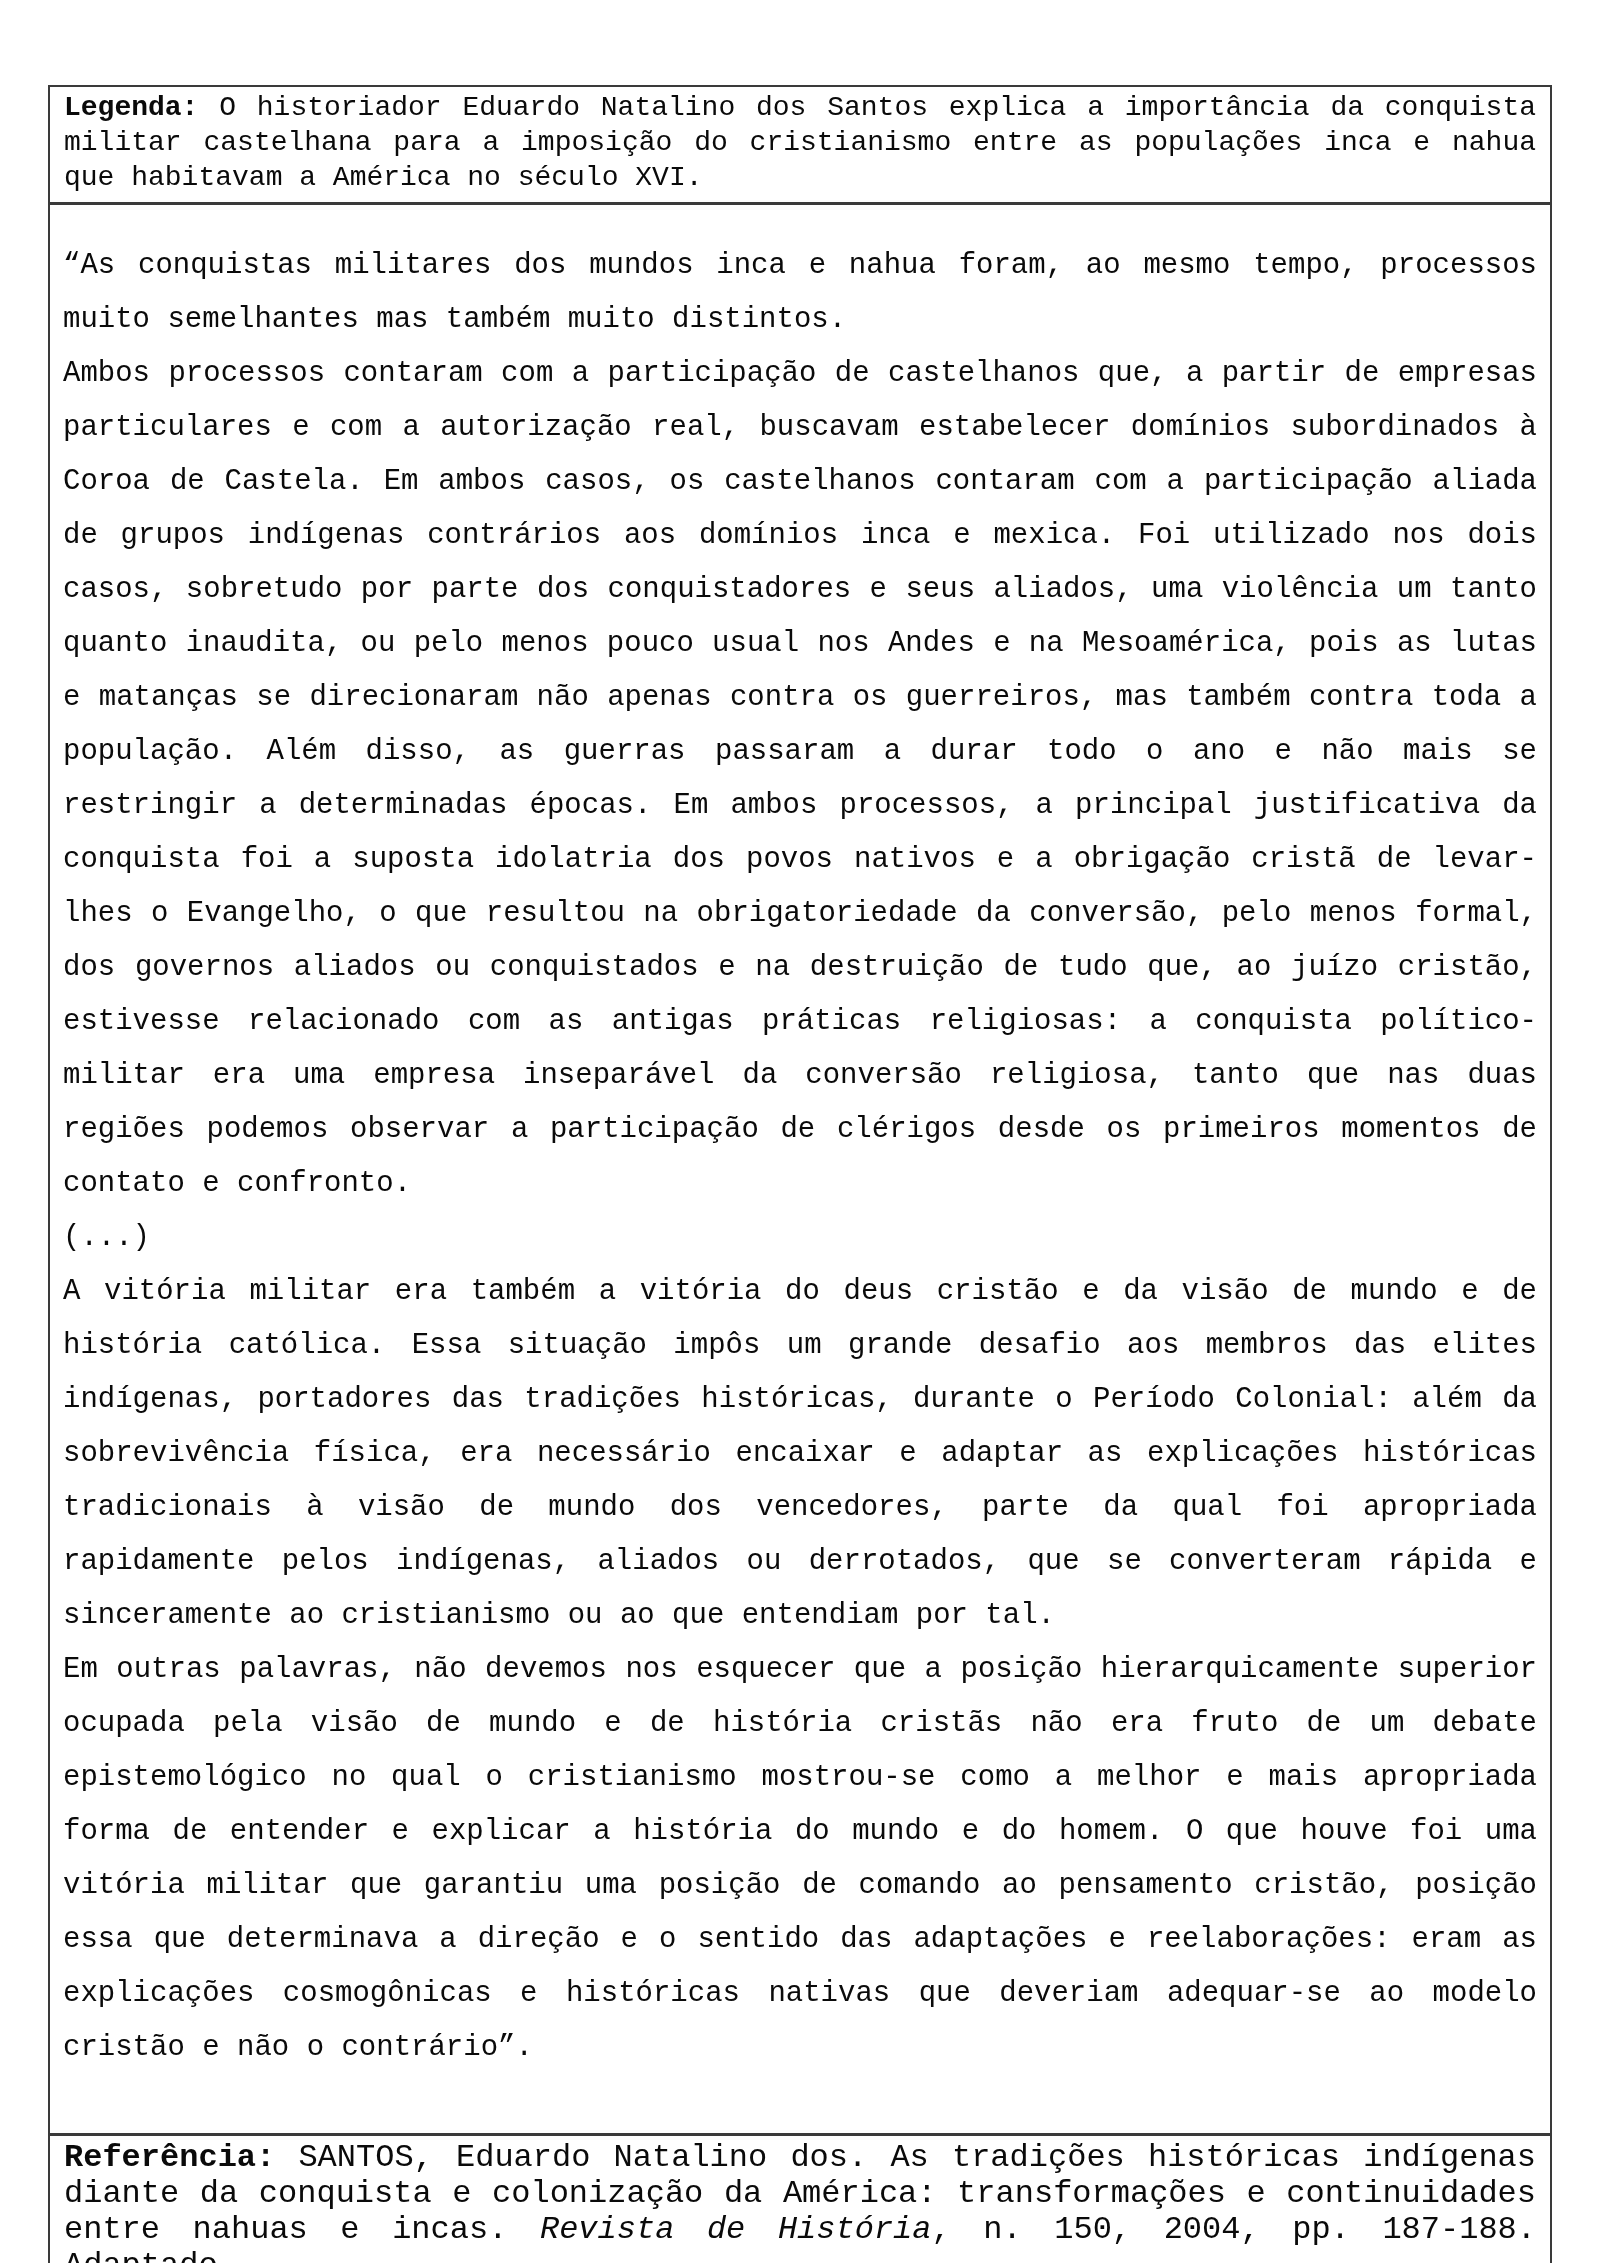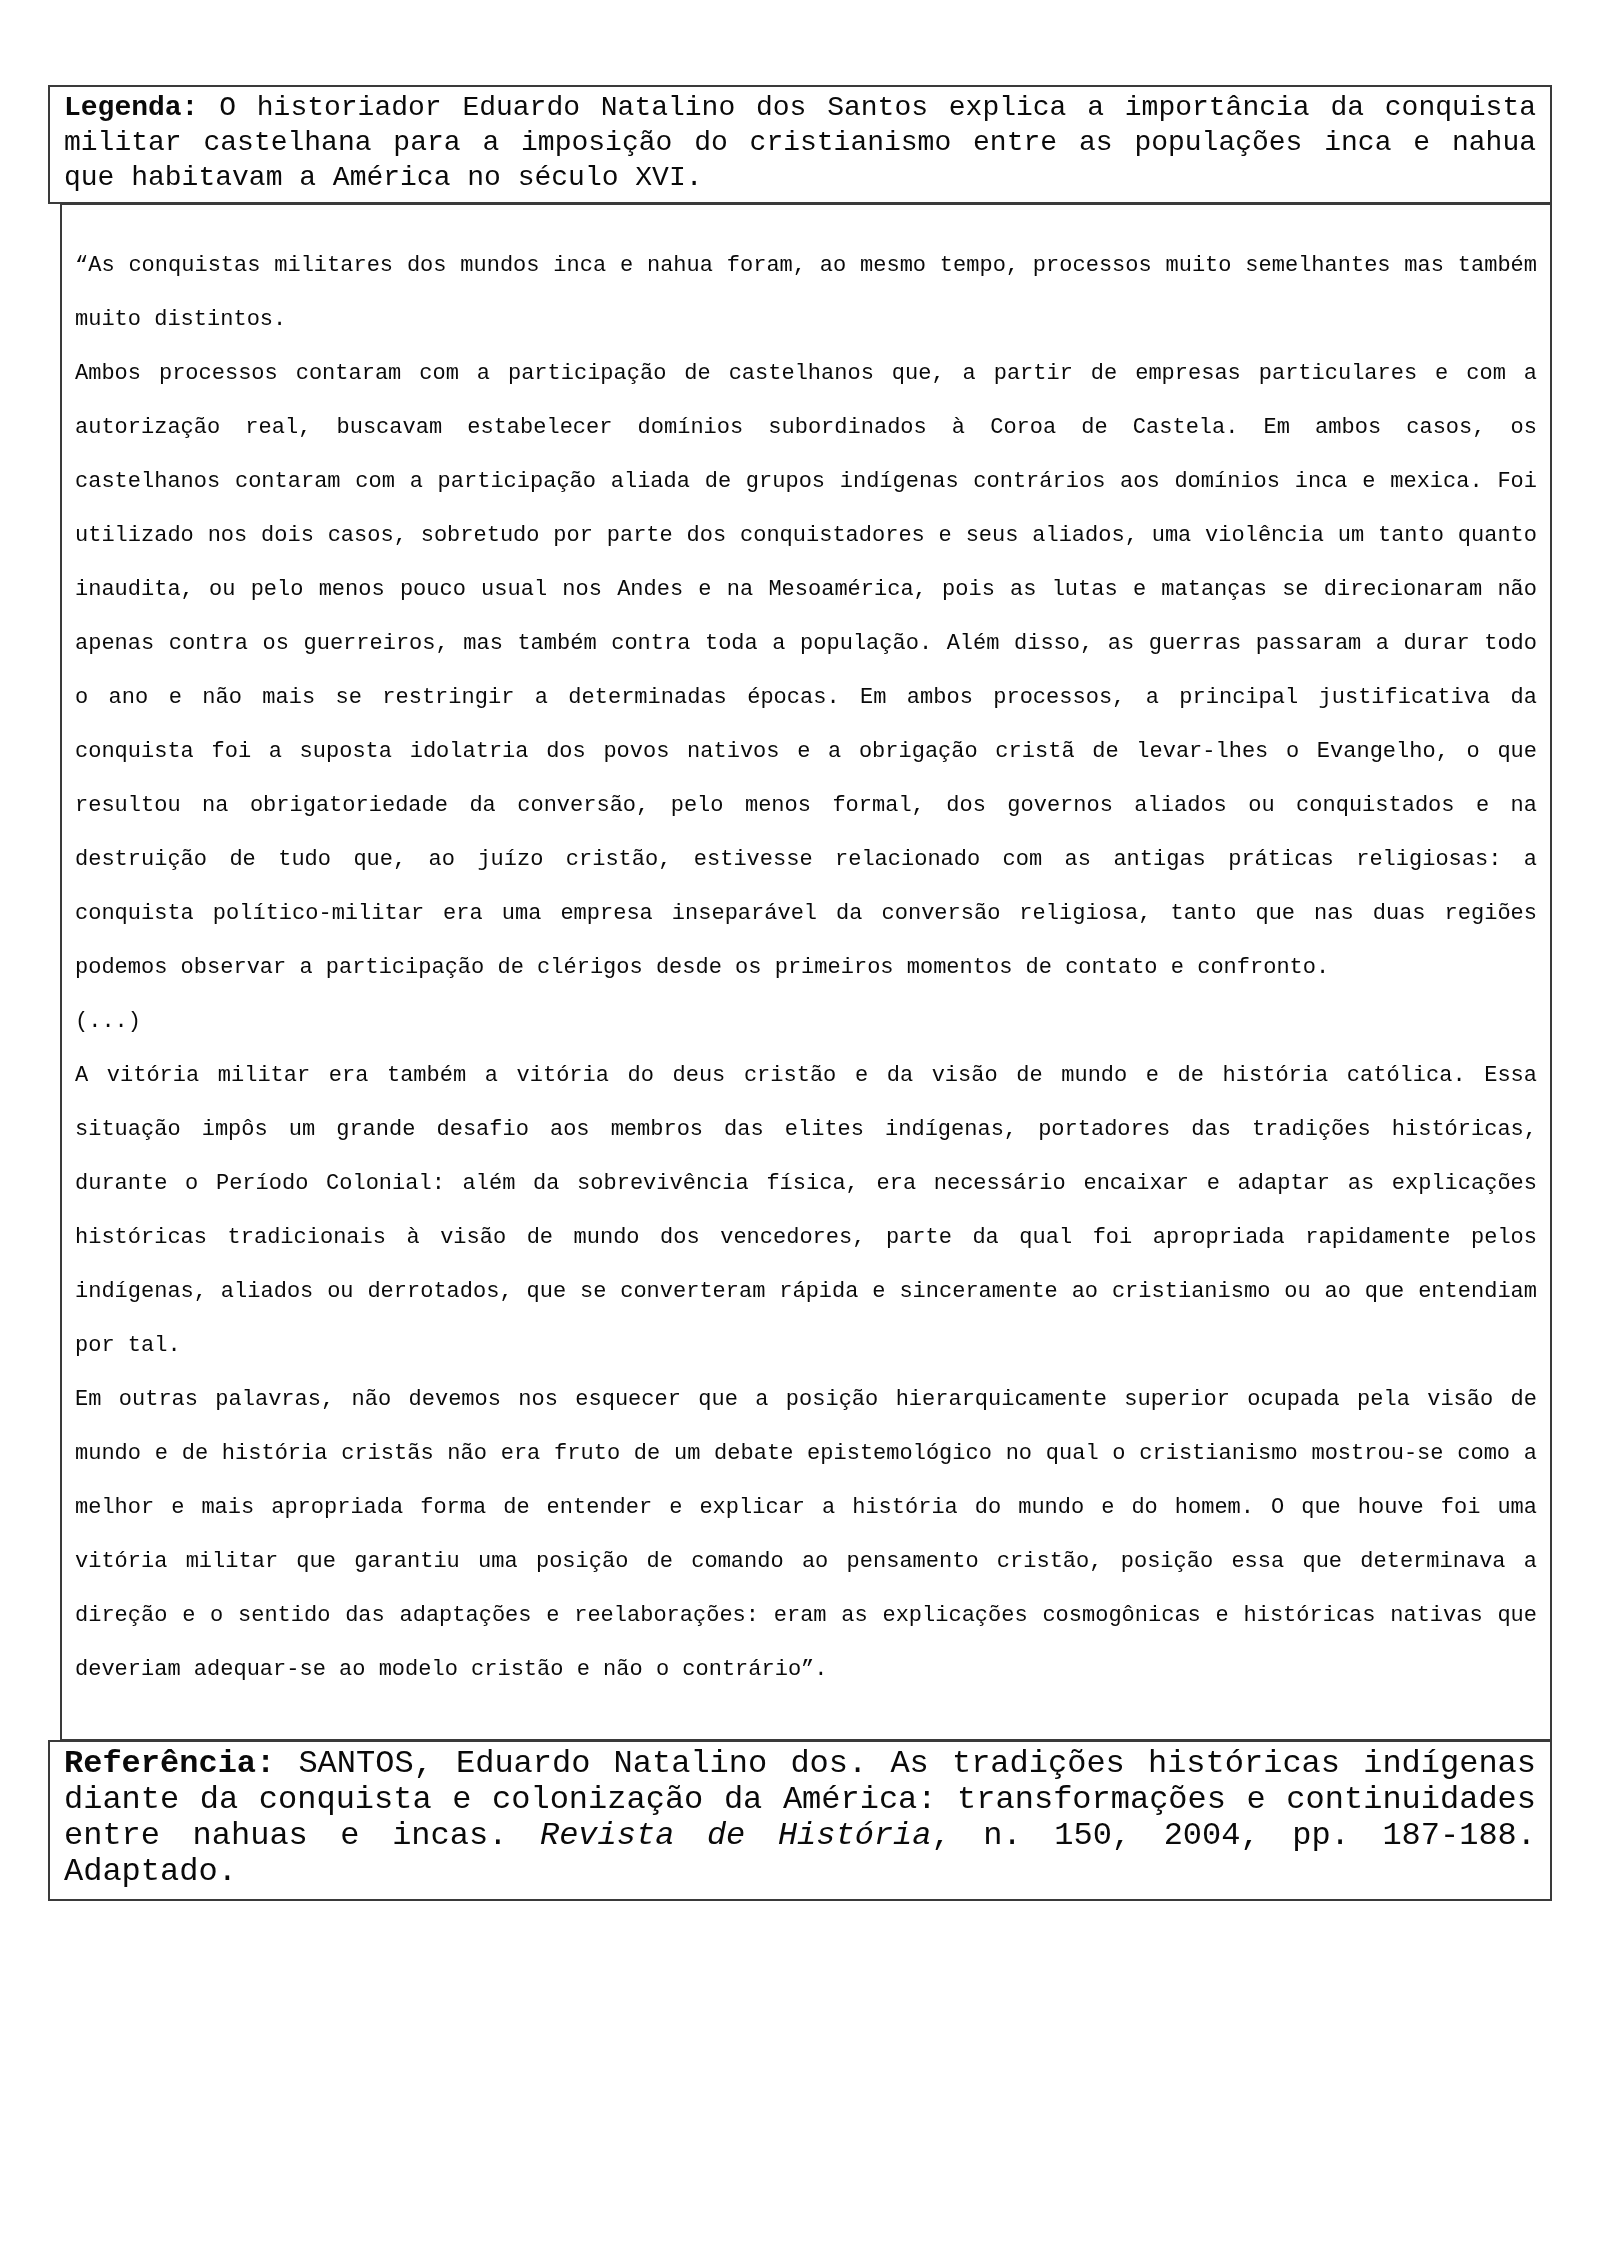--- a/index.html
+++ b/index.html
@@ -27,25 +27,24 @@
     font-family: Liberation Mono, monospace;
   }
   .legend-box {
     padding: 3px 14px 7px 14px;
     font-size: 28px;
     line-height: 35px;
     text-align: justify;
   }
   .quote-box {
     margin-top: -1px;
-    padding: 34px 13px 42px 13px;
-    font-size: 22px;
+    padding: 34px 13px 58px 13px;
+    font-size: 29px;
     line-height: 54px;
     text-align: justify;
-    margin-left: 12px;
   }
   .quote-box p {
     margin: 0;
   }
   .reference-box {
     margin-top: -1px;
     padding: 4px 14px 9px 14px;
     font-size: 32px;
     line-height: 36px;
     text-align: justify;

